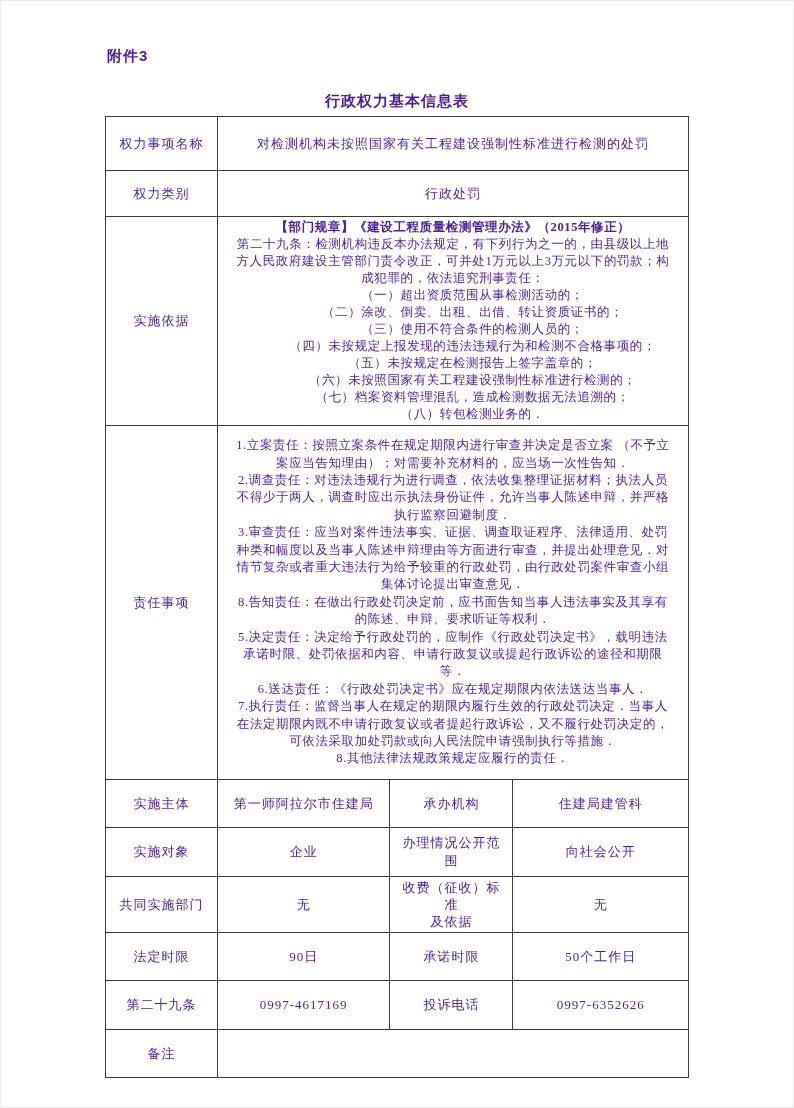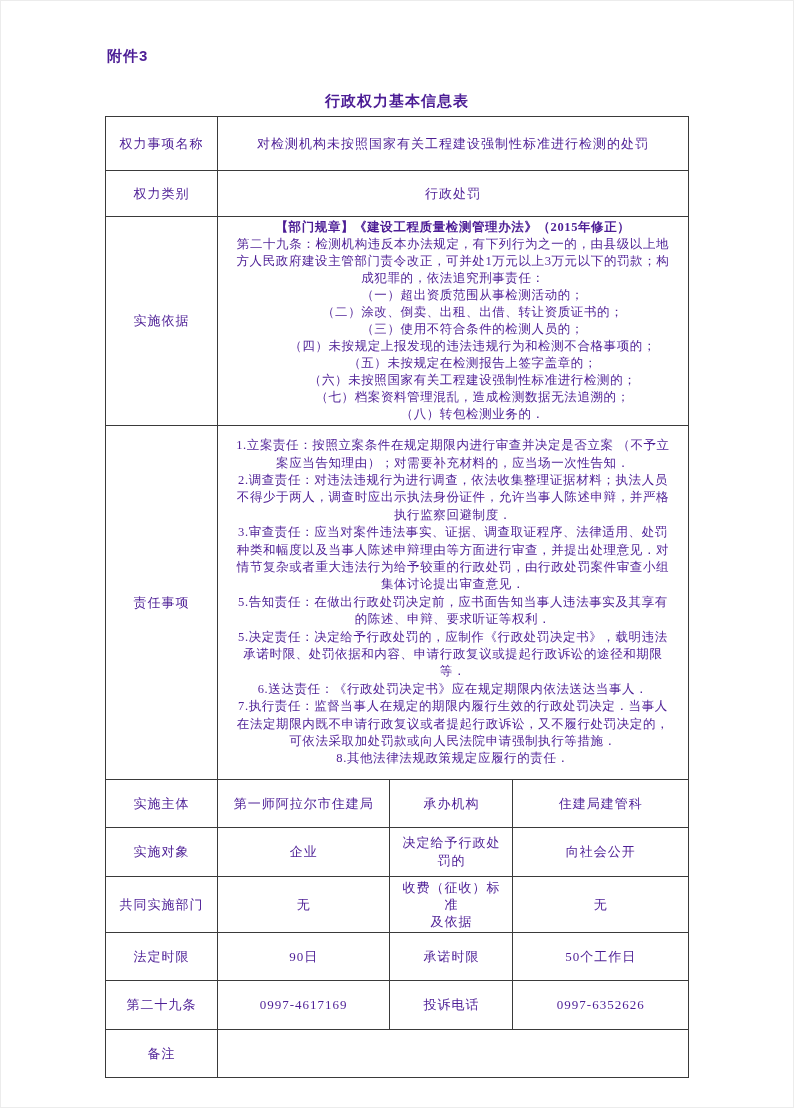--- a/index.html
+++ b/index.html
@@ -108,21 +108,21 @@
         <div>
               <div class="tline">1.立案责任：按照立案条件在规定期限内进行审查并决定是否立案 （不予立</div>
               <div class="tline">案应当告知理由）；对需要补充材料的，应当场一次性告知．</div>
               <div class="tline">2.调查责任：对违法违规行为进行调查，依法收集整理证据材料；执法人员</div>
               <div class="tline">不得少于两人，调查时应出示执法身份证件，允许当事人陈述申辩，并严格</div>
               <div class="tline">执行监察回避制度．</div>
               <div class="tline">3.审查责任：应当对案件违法事实、证据、调查取证程序、法律适用、处罚</div>
               <div class="tline">种类和幅度以及当事人陈述申辩理由等方面进行审查，并提出处理意见．对</div>
               <div class="tline">情节复杂或者重大违法行为给予较重的行政处罚，由行政处罚案件审查小组</div>
               <div class="tline">集体讨论提出审查意见．</div>
-              <div class="tline">5.告知责任：在做出行政处罚决定前，应书面告知当事人违法事实及其享有</div>
+              <div class="tline">8.告知责任：在做出行政处罚决定前，应书面告知当事人违法事实及其享有</div>
               <div class="tline">的陈述、申辩、要求听证等权利．</div>
               <div class="tline">5.决定责任：决定给予行政处罚的，应制作《行政处罚决定书》，载明违法</div>
               <div class="tline">承诺时限、处罚依据和内容、申请行政复议或提起行政诉讼的途径和期限</div>
               <div class="tline">等．</div>
               <div class="tline">6.送达责任：《行政处罚决定书》应在规定期限内依法送达当事人．</div>
               <div class="tline">7.执行责任：监督当事人在规定的期限内履行生效的行政处罚决定．当事人</div>
               <div class="tline">在法定期限内既不申请行政复议或者提起行政诉讼，又不履行处罚决定的，</div>
               <div class="tline">可依法采取加处罚款或向人民法院申请强制执行等措施．</div>
               <div class="tline">8.其他法律法规政策规定应履行的责任．</div>
             </div>
@@ -132,21 +132,21 @@
     <tr style="height:48px">
       <td>实施主体</td>
       <td>第一师阿拉尔市住建局</td>
       <td class="c3">承办机构</td>
       <td>住建局建管科</td>
     </tr>
 
     <tr style="height:49px">
       <td>实施对象</td>
       <td>企业</td>
-      <td class="c3">决定给予行政处罚的</td>
+      <td class="c3">办理情况公开范围</td>
       <td>向社会公开</td>
     </tr>
 
     <tr style="height:48px">
       <td>共同实施部门</td>
       <td>无</td>
       <td class="c3 pre">收费（征收）标准
 及依据</td>
       <td>无</td>
     </tr>

